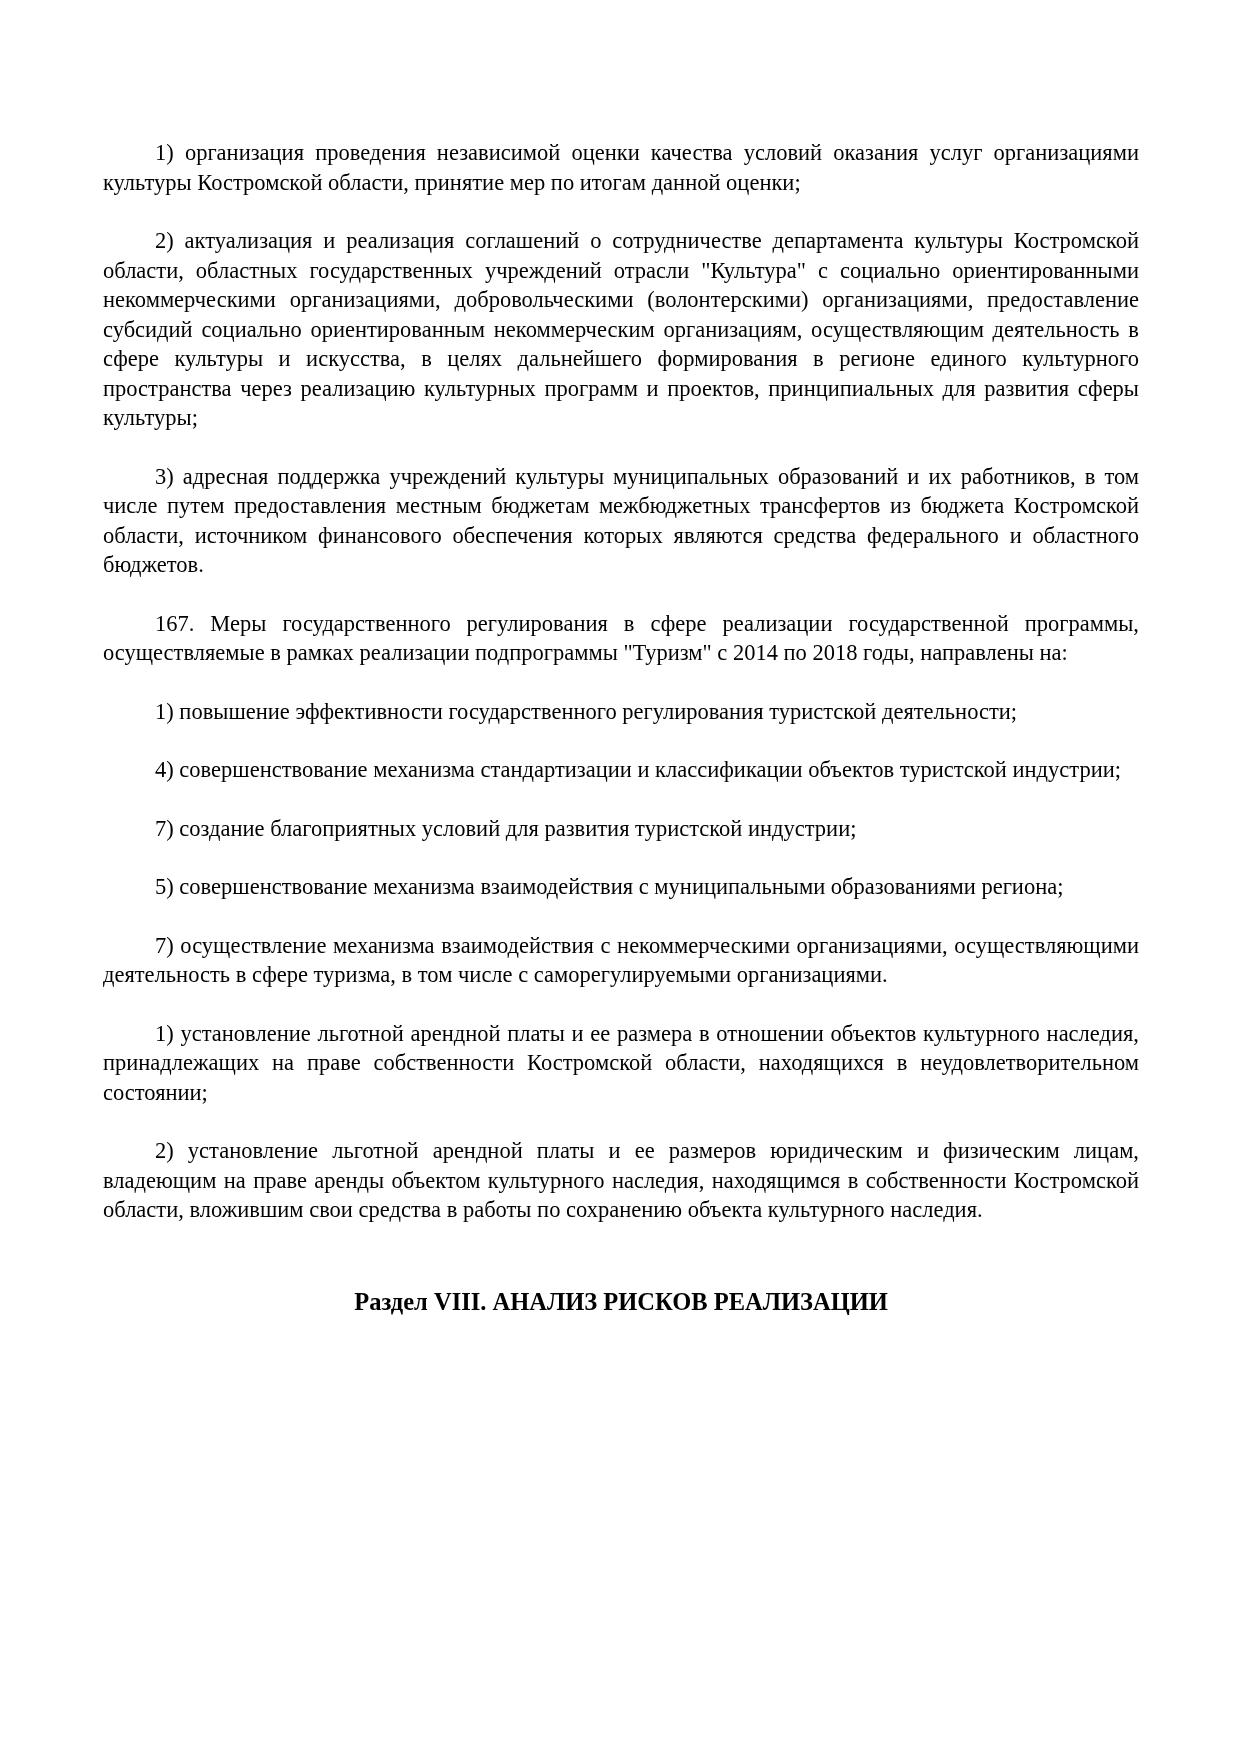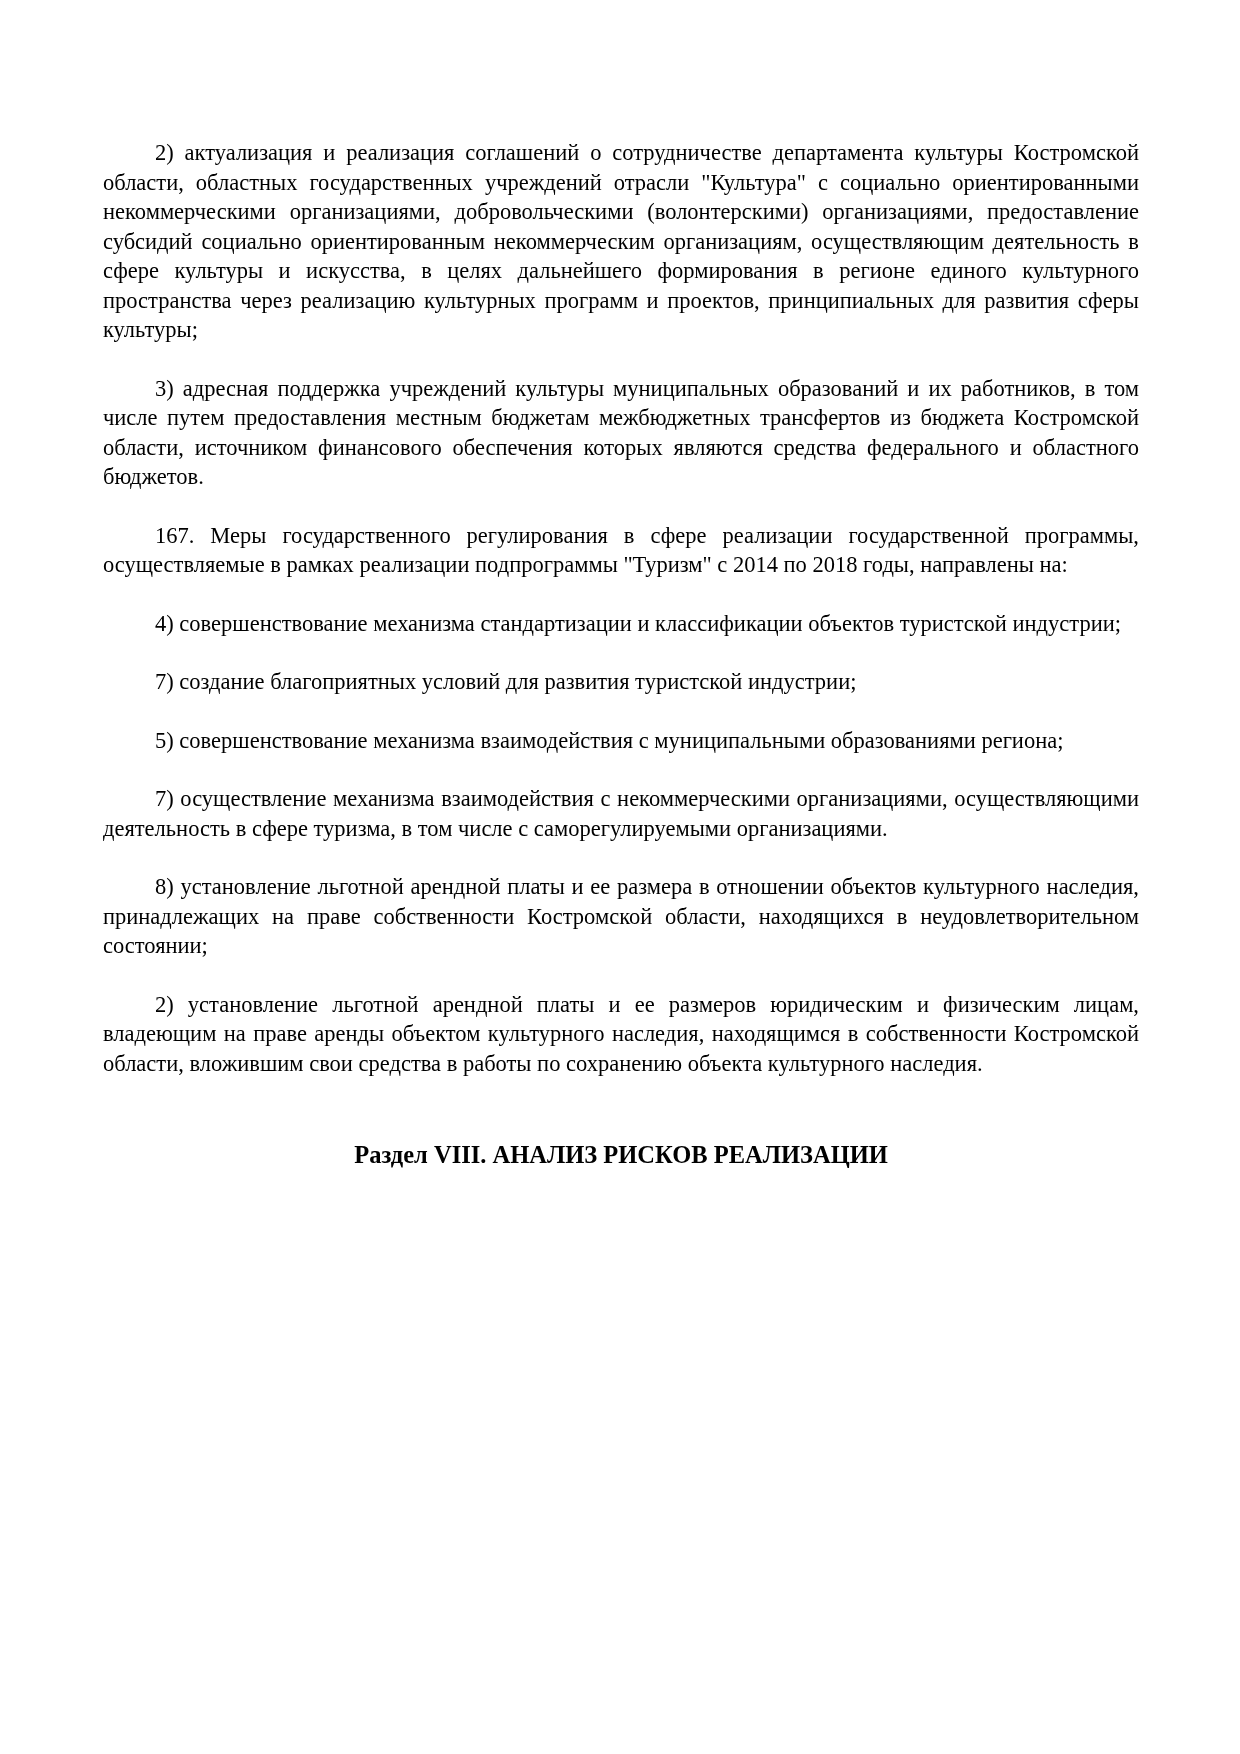--- a/index.html
+++ b/index.html
@@ -36,23 +36,25 @@
     font-weight: bold;
     text-align: center;
     text-indent: 0;
     color: #000000;
   }
 </style>
 </head>
 <body>
 
 <div class="page">
+  <p>1) организация проведения независимой оценки качества условий оказания услуг организациями культуры Костромской области, принятие мер по итогам данной оценки;</p>
   <p>2) актуализация и реализация соглашений о сотрудничестве департамента культуры Костромской области, областных государственных учреждений отрасли "Культура" с социально ориентированными некоммерческими организациями, добровольческими (волонтерскими) организациями, предоставление субсидий социально ориентированным некоммерческим организациям, осуществляющим деятельность в сфере культуры и искусства, в целях дальнейшего формирования в регионе единого культурного пространства через реализацию культурных программ и проектов, принципиальных для развития сферы культуры;</p>
   <p>3) адресная поддержка учреждений культуры муниципальных образований и их работников, в том числе путем предоставления местным бюджетам межбюджетных трансфертов из бюджета Костромской области, источником финансового обеспечения которых являются средства федерального и областного бюджетов.</p>
   <p>167. Меры государственного регулирования в сфере реализации государственной программы, осуществляемые в рамках реализации подпрограммы "Туризм" с 2014 по 2018 годы, направлены на:</p>
+  <p>1) повышение эффективности государственного регулирования туристской деятельности;</p>
   <p>4) совершенствование механизма стандартизации и классификации объектов туристской индустрии;</p>
   <p>7) создание благоприятных условий для развития туристской индустрии;</p>
   <p>5) совершенствование механизма взаимодействия с муниципальными образованиями региона;</p>
   <p>7) осуществление механизма взаимодействия с некоммерческими организациями, осуществляющими деятельность в сфере туризма, в том числе с саморегулируемыми организациями.</p>
-  <p>8) установление льготной арендной платы и ее размера в отношении объектов культурного наследия, принадлежащих на праве собственности Костромской области, находящихся в неудовлетворительном состоянии;</p>
+  <p>1) установление льготной арендной платы и ее размера в отношении объектов культурного наследия, принадлежащих на праве собственности Костромской области, находящихся в неудовлетворительном состоянии;</p>
   <p>2) установление льготной арендной платы и ее размеров юридическим и физическим лицам, владеющим на праве аренды объектом культурного наследия, находящимся в собственности Костромской области, вложившим свои средства в работы по сохранению объекта культурного наследия.</p>
   <h1 class="section-heading">Раздел VIII. АНАЛИЗ РИСКОВ РЕАЛИЗАЦИИ</h1>
 </div>
 
 </body></html>

